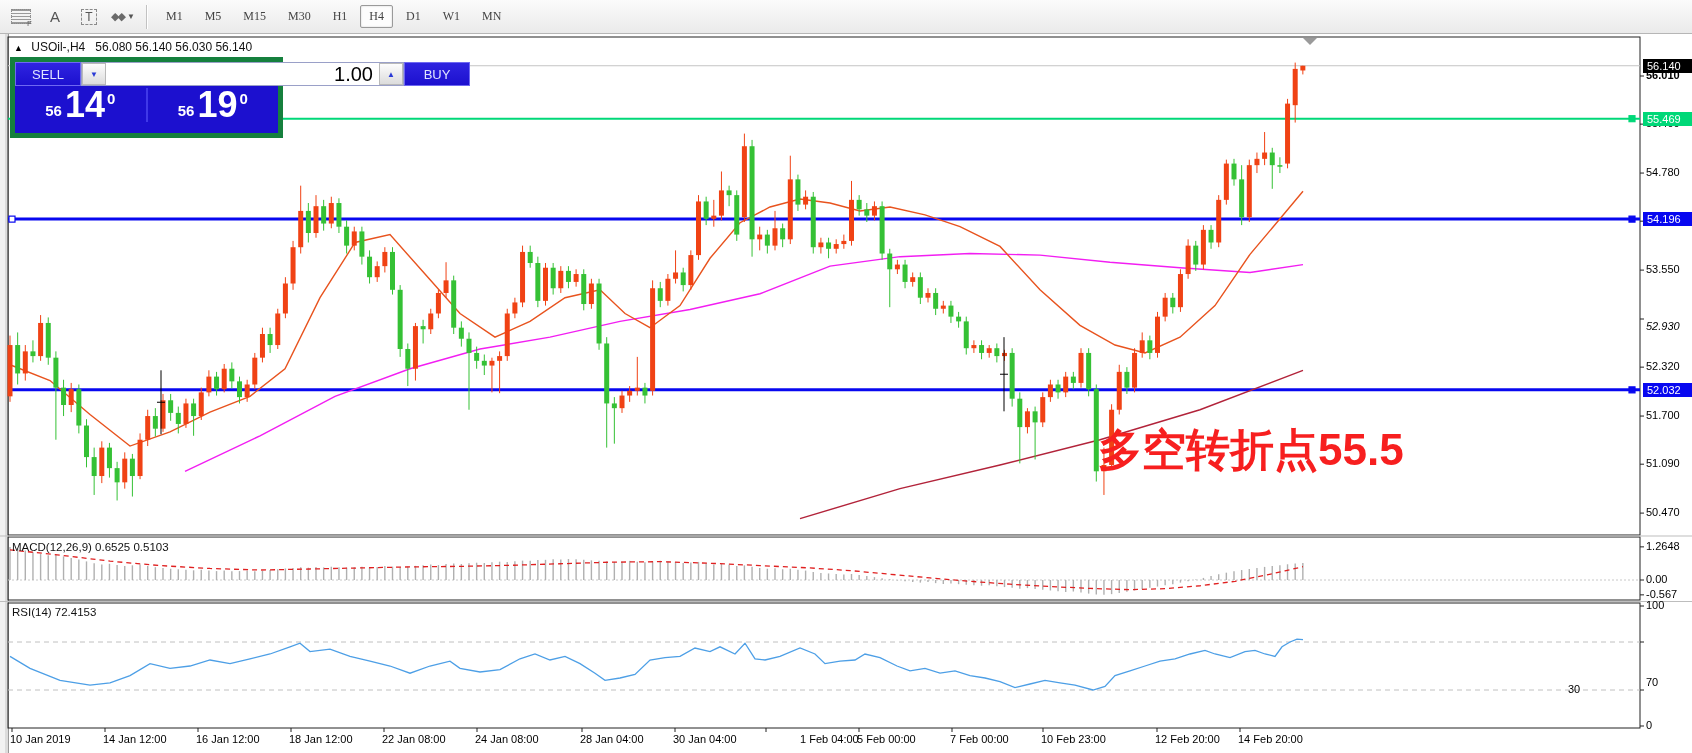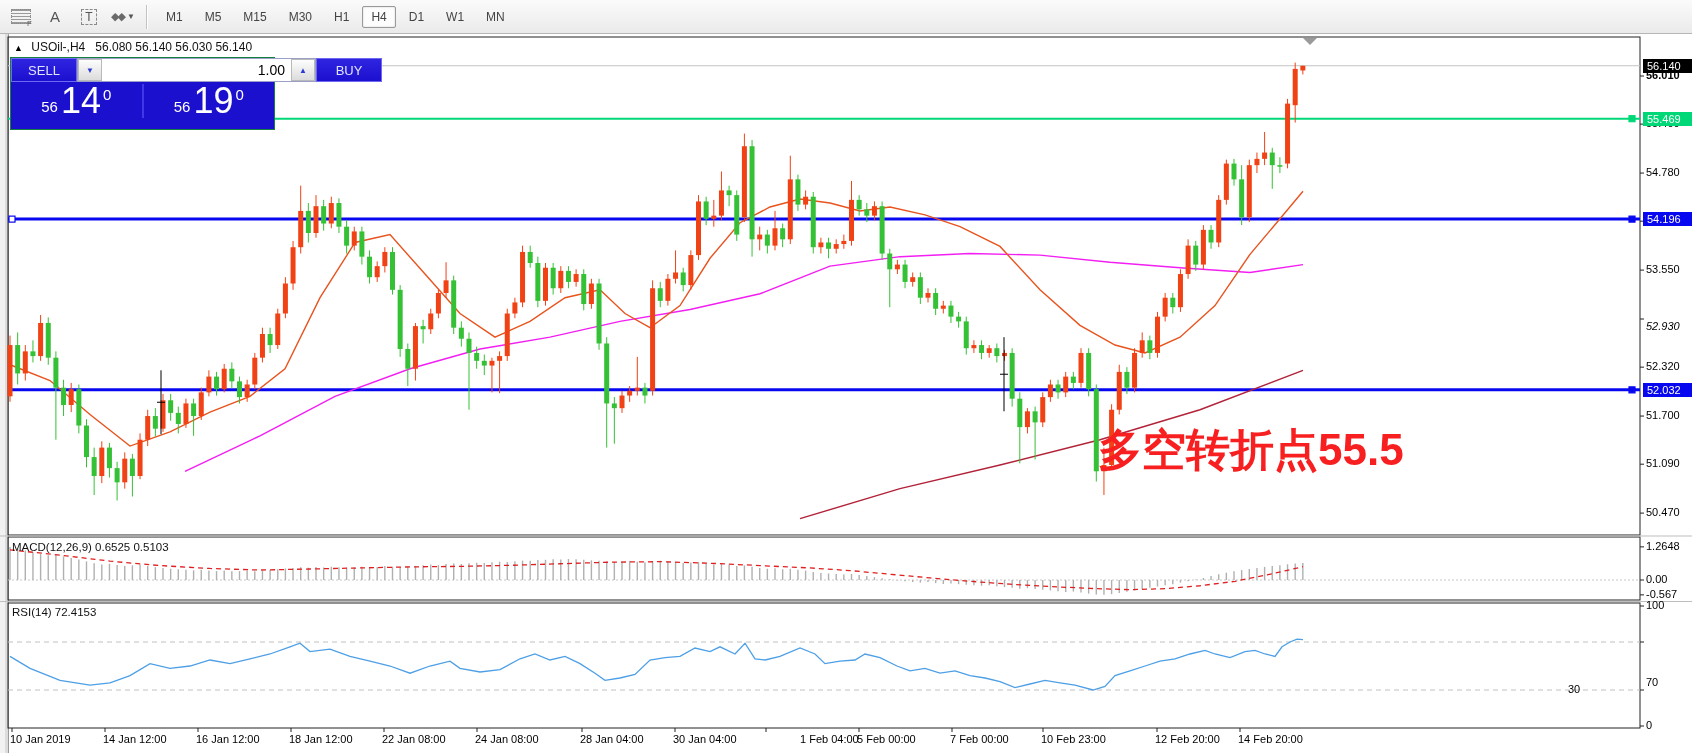--- a/index.html
+++ b/index.html
@@ -11,46 +11,46 @@
     display:flex;align-items:center;z-index:30;}
   .tb-icon{height:24px;min-width:26px;display:flex;align-items:center;justify-content:center;
     margin-left:8px;color:#555;font-size:14px;cursor:default;}
   .grid-glyph{width:18px;height:13px;border:1px dotted #8a8a8a;
     background:repeating-linear-gradient(to bottom,#9a9a9a 0 1px,transparent 1px 3px);position:relative;}
   .grid-glyph span{position:absolute;right:-2px;bottom:-5px;font-size:8px;color:#666;background:transparent;}
   .t-box{border:1px dashed #8a8a8a;font-size:12px;padding:0 3px;color:#555;}
   .diamonds{font-size:11px;letter-spacing:-2px;color:#6a6a6a;}
   .caret{font-size:8px;color:#555;margin-left:3px;}
   .tb-sep{width:1px;height:24px;background:#c2c2c2;margin:0 7px 0 10px;border-right:1px solid #fff;}
-  .tf-btn{padding:3px 8px;margin:8px 2px;font-size:12px;color:#444;border:1px solid transparent;border-radius:2px;}
+  .tf-btn{padding:3px 8px;margin:8px 2px;font-size:12px;color:#444;border:1px solid transparent;border-radius:2px;font-family:Liberation Serif, serif;}
   .tf-btn.active{background:#fdfdfd;border:1px solid #9a9a9a;box-shadow:inset 0 0 2px #ccc;}
   
   .left-edge{position:absolute;left:0;top:33px;width:8px;height:720px;background:#f2f2f2;
     border-right:1px solid #9a9a9a;box-shadow:inset -3px 0 0 #dcdcdc;z-index:5;}
   #chart-svg{position:absolute;left:0;top:0;z-index:10;}
   .chart-title{position:absolute;left:14px;top:40px;font-size:12px;color:#111;z-index:20;white-space:nowrap;}
   .chart-title .tri{font-size:9px;margin-right:5px;color:#000;}
   .pane-label{position:absolute;left:12px;font-size:11.5px;color:#111;z-index:20;white-space:nowrap;}
   .axis-label{position:absolute;left:1646px;font-size:11px;color:#000;z-index:15;white-space:nowrap;}
   .price-badge{position:absolute;left:1643px;width:49px;height:14px;line-height:14px;
     font-size:11px;color:#fff;padding-left:4px;z-index:18;}
   .time-label{position:absolute;top:733px;font-size:11px;color:#000;z-index:15;white-space:nowrap;}
   .annotation{position:absolute;z-index:22;font-weight:600;white-space:nowrap;}
   
   .trade-panel{position:absolute;left:10px;top:57px;width:263px;height:71px;z-index:25;
-    background:#1c10cf;border:1px solid #15803d;}
+    background:#1c10cf;border:5px solid #15803d;}
   .tp-row1{display:flex;height:24px;}
   .tp-btn{flex:0 0 64px;background:linear-gradient(#2f24e0,#1c10cf);border:1px solid #6e68f2;
     color:#dfe4ff;font-size:13px;display:flex;align-items:center;justify-content:center;}
   .vol-wrap{flex:1;display:flex;background:#fff;border:1px solid #9aa0c8;}
   .vol-spin{width:22px;background:linear-gradient(#fdfdfd,#dcdcdc);border:1px solid #b9b9b9;
     display:flex;align-items:center;justify-content:center;font-size:8px;color:#2b3bd6;}
-  .vol-input{flex:1;border:0;font-size:14px;text-align:right;padding-right:6px;color:#000;
+  .vol-input{flex:1;border:0;font-size:20px;text-align:right;padding-right:6px;color:#000;
     font-family:"Liberation Sans","DejaVu Sans",sans-serif;outline:none;background:#fff;}
-  .tp-row2{display:flex;height:38px;}
+  .tp-row2{display:flex;height:38px;font-weight:bold;}
   .tp-price{flex:1;display:flex;align-items:center;justify-content:center;color:#fff;}
   .tp-price .small{font-size:15px;margin-right:3px;margin-top:10px;}
   .tp-price .big{font-size:36px;line-height:36px;}
   .tp-price .sup{font-size:15px;margin-left:2px;margin-top:-14px;}
   .tp-divider{width:2px;background:#4038e8;margin:2px 0;}
 </style>
 </head>
 <body>
 
 <div class="toolbar">

